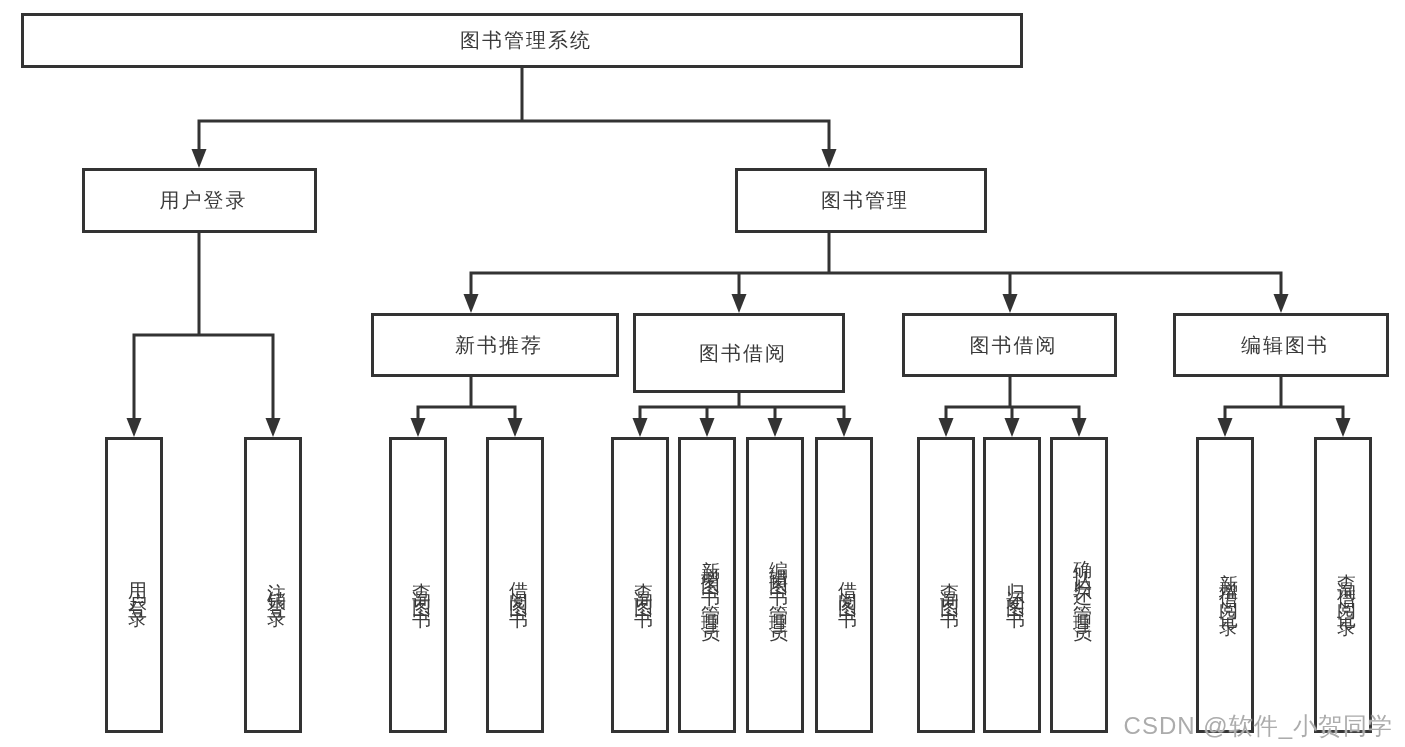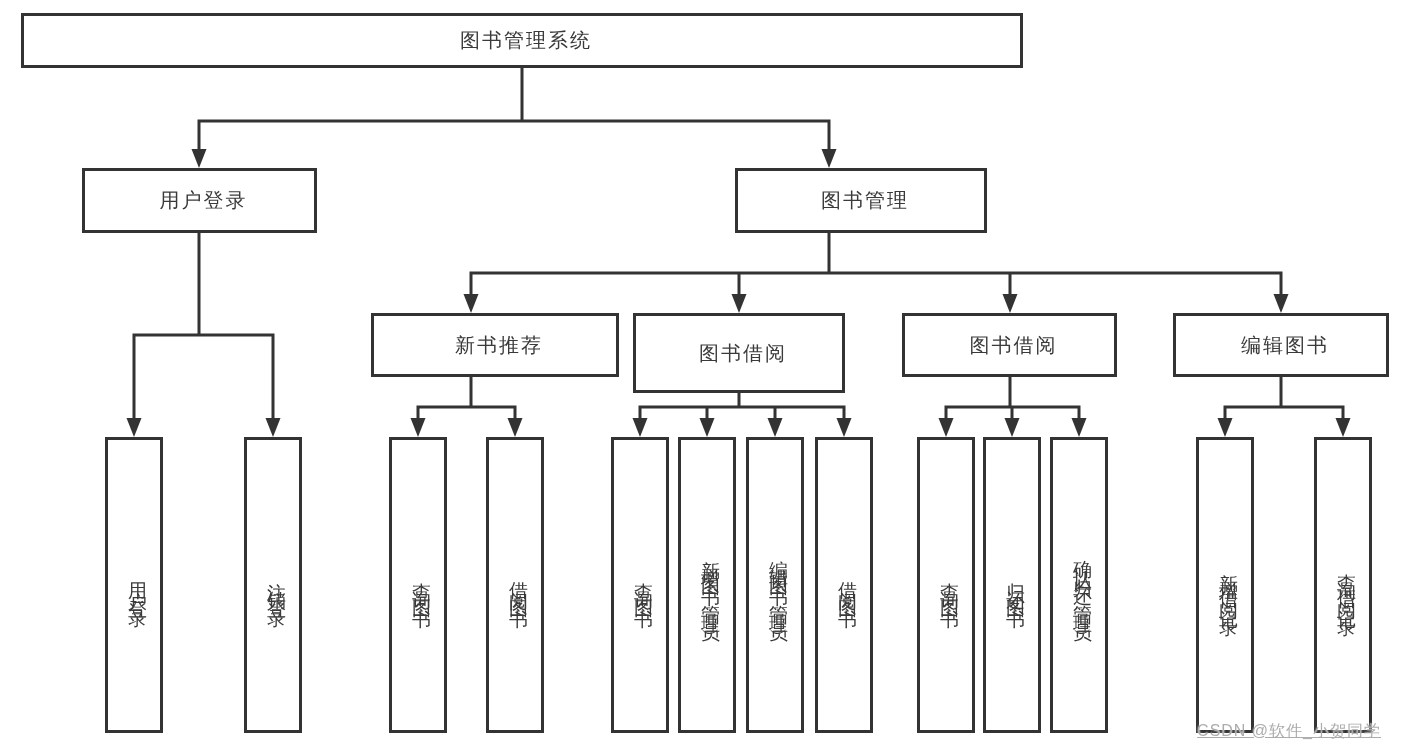--- a/index.html
+++ b/index.html
@@ -43,29 +43,28 @@
   }
   .node.v .vtext {
     writing-mode: vertical-rl;
     text-orientation: mixed;
     letter-spacing: 9px;
     line-height: 1;
     white-space: nowrap;
   }
   #watermark {
     position: absolute;
-    right: 24px;
+    right: 12px;
     bottom: 5px;
-    font-size: 16px;
+    font-size: 24px;
     letter-spacing: 1px;
     color: #acacac;
     text-shadow: 0 0 2px #ffffff;
     white-space: nowrap;
     z-index: 5;
-    text-decoration: underline;
   }
 </style>
 </head>
 <body>
 
 <div id="stage">
 
   <svg id="connectors" width="1405" height="747" viewBox="0 0 1405 747">
     <g stroke="#333333" stroke-width="3" fill="none" stroke-linecap="square">
 

